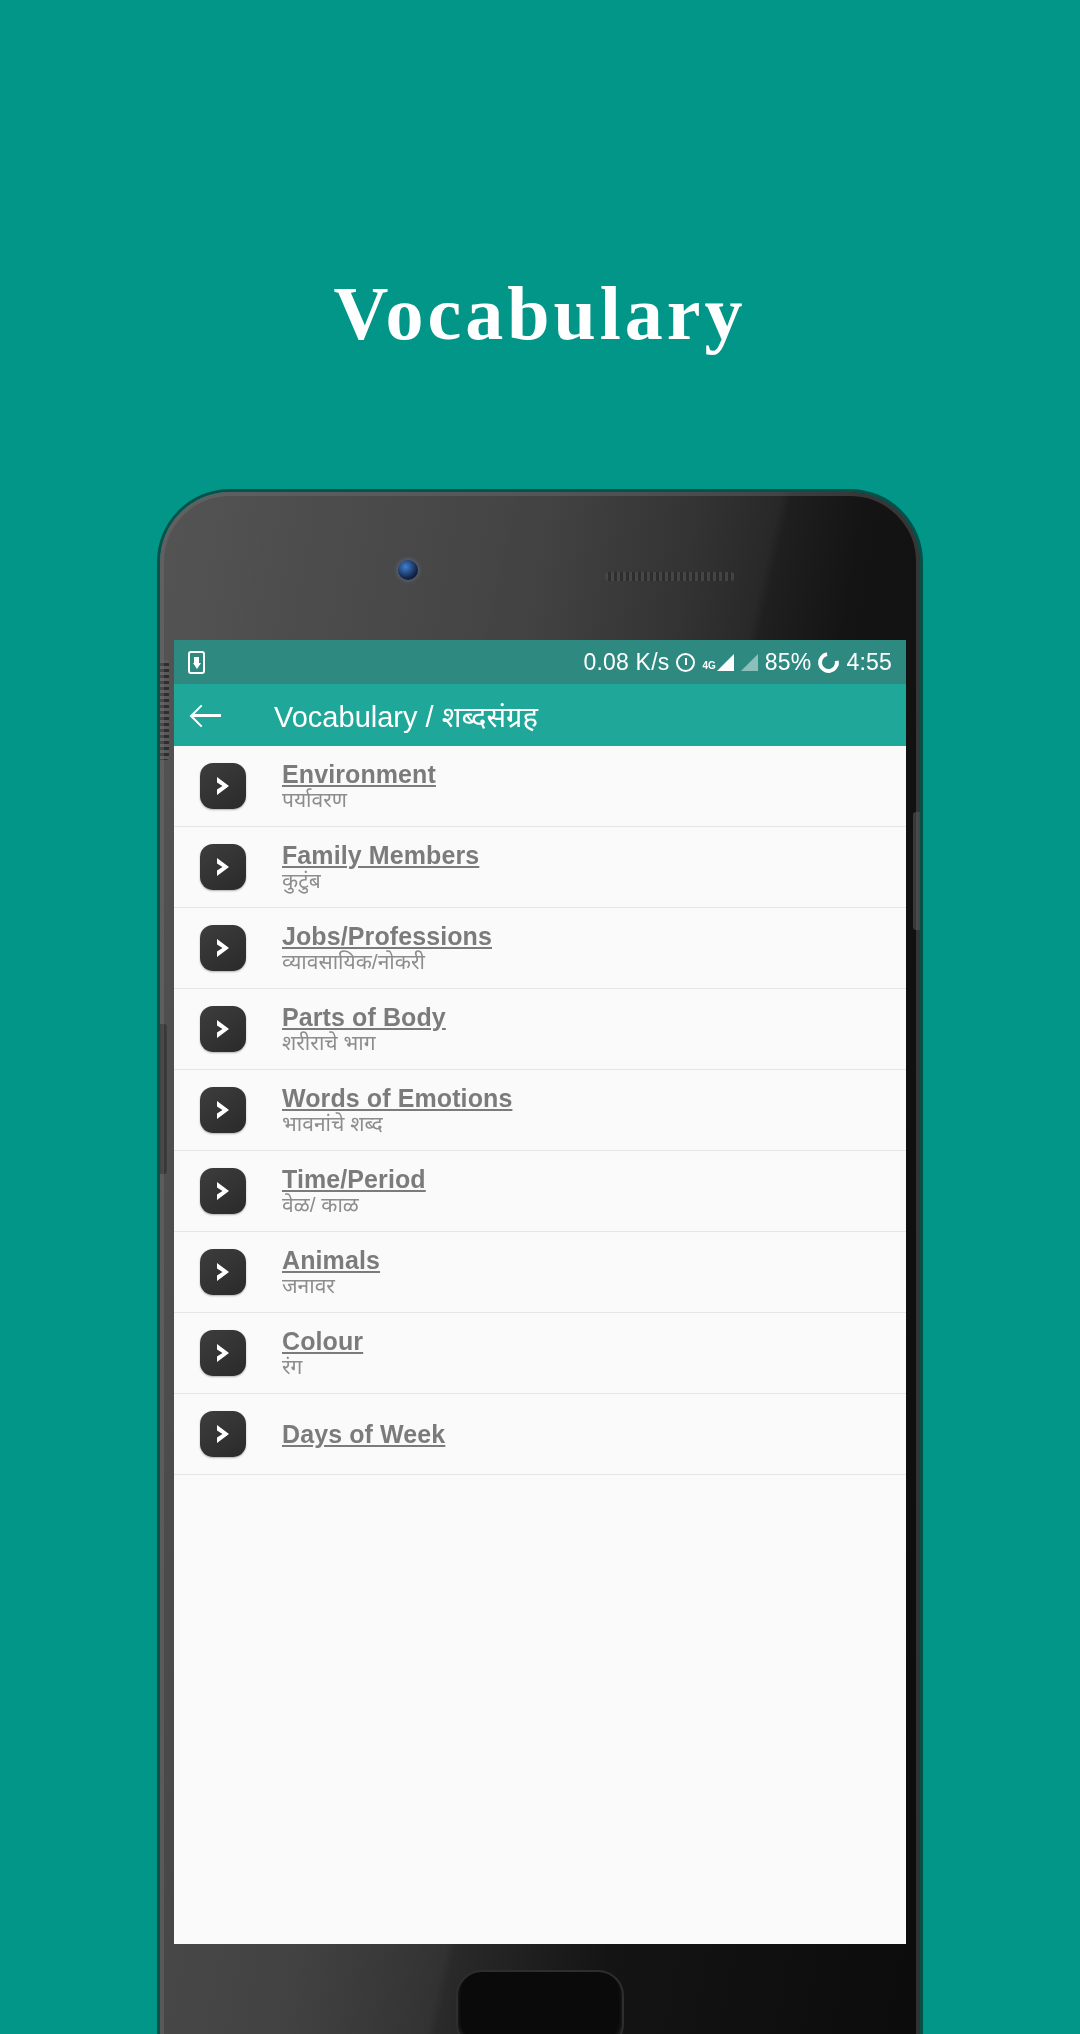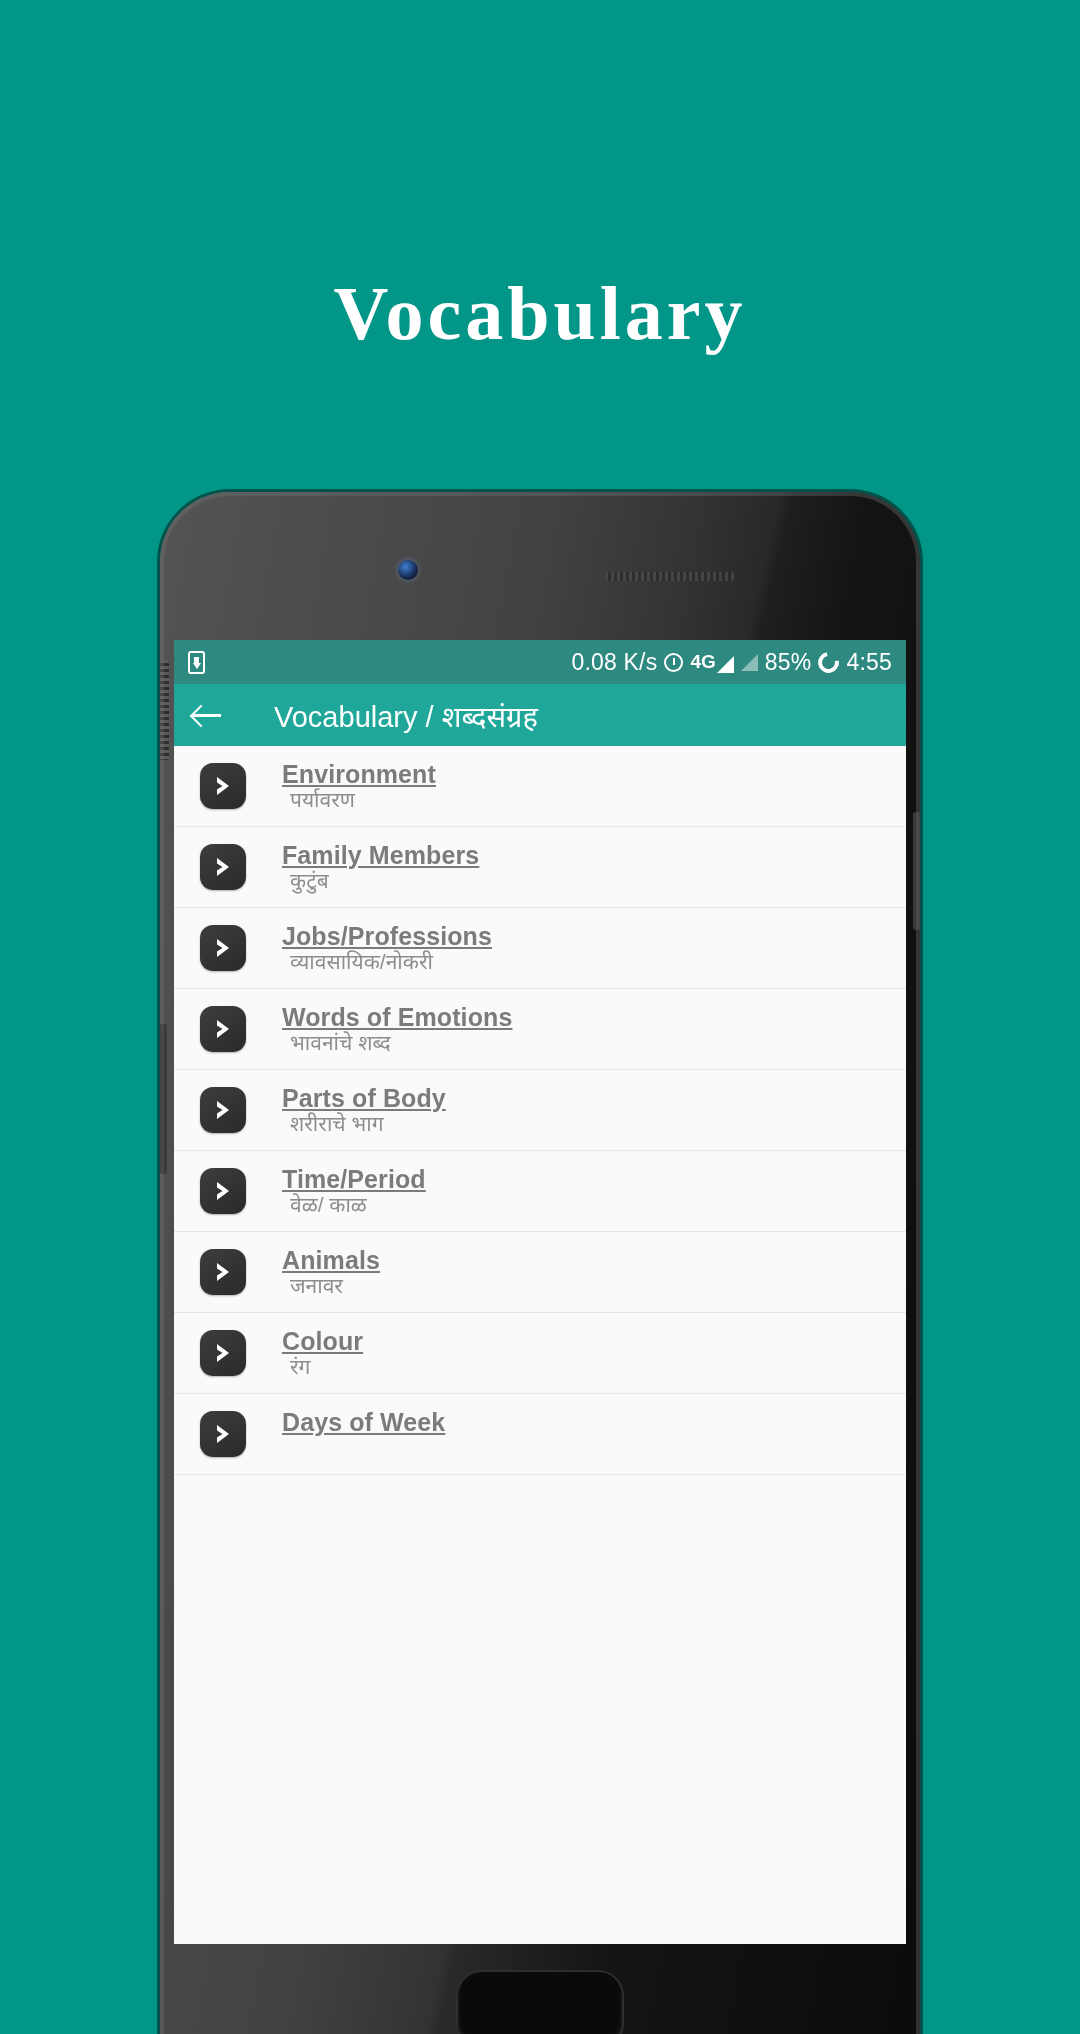--- a/index.html
+++ b/index.html
@@ -136,21 +136,21 @@
   .sb-text{ font-size:23px; letter-spacing:.2px; }
   .icon-alarm{
     width:19px; height:19px; border:2.2px solid #fff; border-radius:50%;
     position:relative;
   }
   .icon-alarm::after{
     content:""; position:absolute; left:6.5px; top:3px;
     width:2px; height:7px; background:#fff;
   }
   .sig-wrap{ position:relative; display:flex; align-items:flex-end; }
-  .sig-4g{ font-size:19px; font-weight:700; margin-right:1px; }
+  .sig-4g{ font-size:10px; font-weight:700; margin-right:1px; }
   .sig-tri{
     width:0;height:0;
     border-left:17px solid transparent;
     border-bottom:17px solid #ffffff;
   }
   .icon-battery-circle{
     width:21px; height:21px; border-radius:50%;
     border:4px solid #ffffff;
     border-top-color:transparent;
     transform:rotate(35deg);
@@ -216,21 +216,20 @@
     font-size:25px;
     font-weight:700;
     color:#7b7b7b;
     letter-spacing:.1px;
     text-decoration:underline;
   }
   .item-sub{
     font-size:21px;
     color:#8d8d8d;
     margin-top:3px;
-    margin-left:8px;
   }
 </style>
 </head>
 <body>
 
 <div class="promo-title">Vocabulary</div>
 
 <div class="device">
 
   <div class="device-gloss"></div>
@@ -309,34 +308,34 @@
         </span>
       </div>
 
       <div class="list-item">
         <span class="item-icon">
           <svg width="26" height="26" viewBox="0 0 26 26">
               <polygon points="7,4 19,13 7,22 7,16.5 12.5,13 7,9.5" fill="#ffffff"></polygon>
             </svg>
         </span>
         <span class="item-text">
+          <span class="item-title">Parts of Body</span><br>
+          <span class="item-sub">शरीराचे भाग</span>
+        </span>
+      </div>
+
+      <div class="list-item">
+        <span class="item-icon">
+          <svg width="26" height="26" viewBox="0 0 26 26">
+              <polygon points="7,4 19,13 7,22 7,16.5 12.5,13 7,9.5" fill="#ffffff"></polygon>
+            </svg>
+        </span>
+        <span class="item-text">
           <span class="item-title">Words of Emotions</span><br>
           <span class="item-sub">भावनांचे शब्द</span>
-        </span>
-      </div>
-
-      <div class="list-item">
-        <span class="item-icon">
-          <svg width="26" height="26" viewBox="0 0 26 26">
-              <polygon points="7,4 19,13 7,22 7,16.5 12.5,13 7,9.5" fill="#ffffff"></polygon>
-            </svg>
-        </span>
-        <span class="item-text">
-          <span class="item-title">Parts of Body</span><br>
-          <span class="item-sub">शरीराचे भाग</span>
         </span>
       </div>
 
       <div class="list-item">
         <span class="item-icon">
           <svg width="26" height="26" viewBox="0 0 26 26">
               <polygon points="7,4 19,13 7,22 7,16.5 12.5,13 7,9.5" fill="#ffffff"></polygon>
             </svg>
         </span>
         <span class="item-text">

